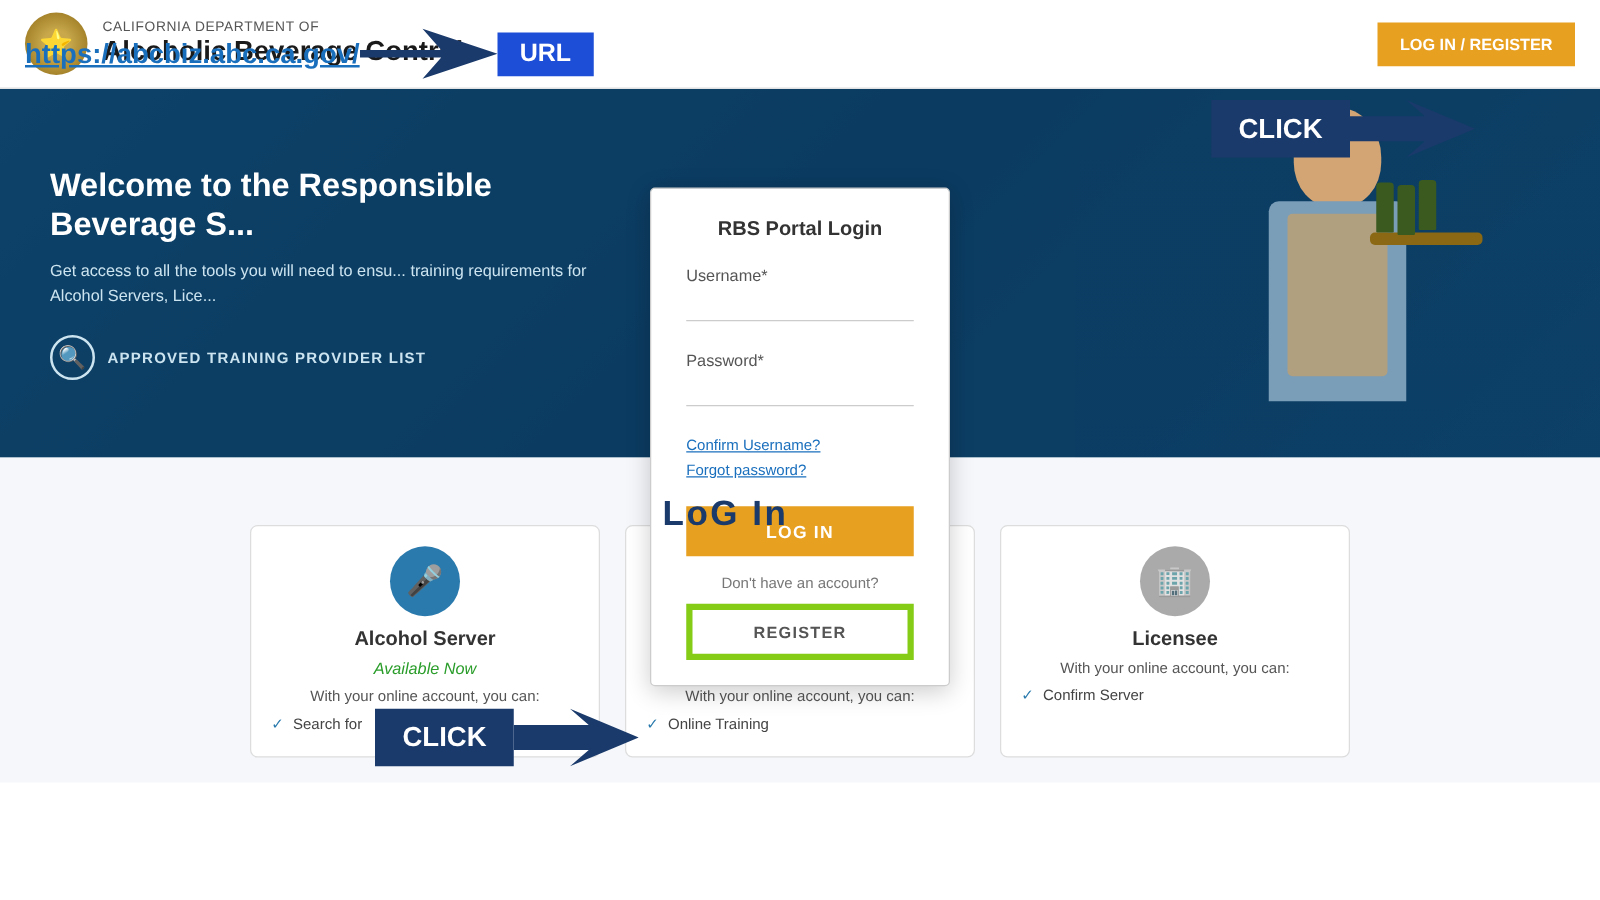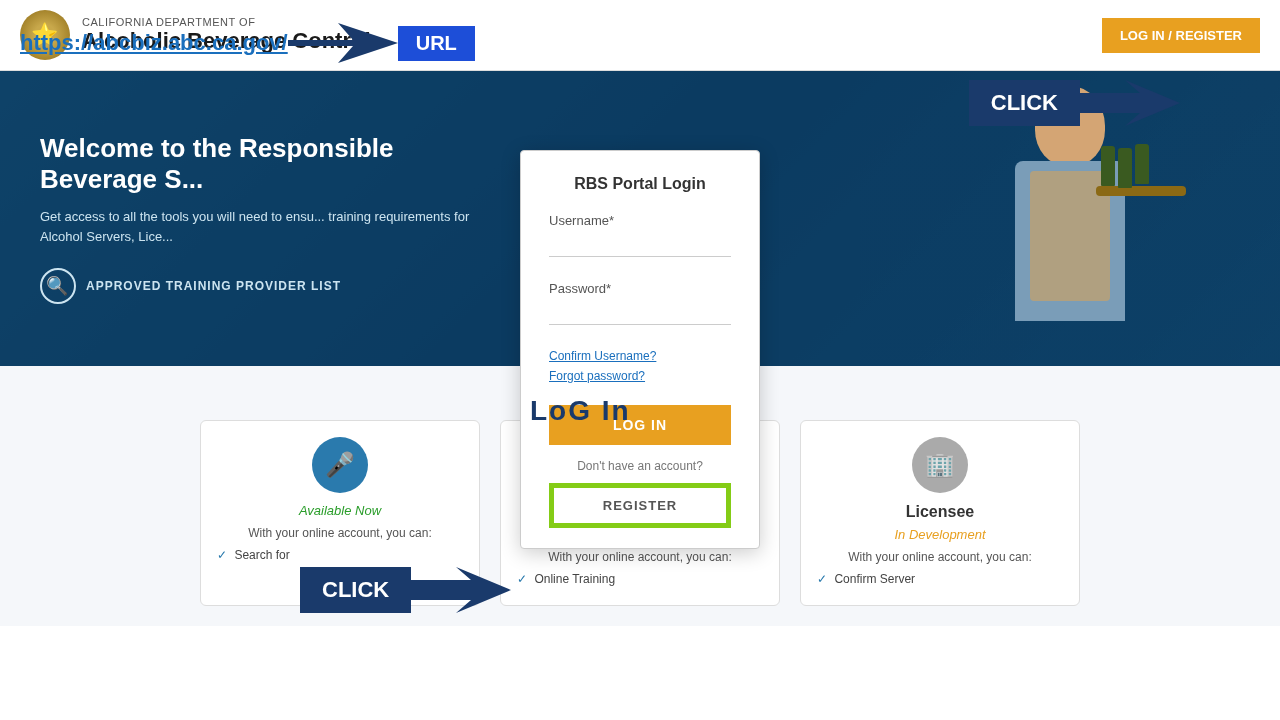--- a/index.html
+++ b/index.html
@@ -444,20 +444,21 @@
 </div>
 
 <div class="login-annotation">LoG In</div>
 
 <div class="cards-section">
   <div class="cards-subtitle">· Role</div>
   <div class="cards-row">
 
     <div class="card">
       <div class="card-icon">🎤</div>
+      <div class="card-title">Alcohol Server</div>
       <div class="card-status-green">Available Now</div>
       <div class="card-desc">With your online account, you can:</div>
       <div class="card-feature">
         <span class="check">✓</span>
         <span>Search for</span>
       </div>
     </div>
 
     <div class="card">
       <div class="card-icon">🏫</div>
@@ -466,21 +467,20 @@
       <div class="card-desc">With your online account, you can:</div>
       <div class="card-feature">
         <span class="check">✓</span>
         <span>Online Training</span>
       </div>
     </div>
 
     <div class="card">
       <div class="card-icon gray">🏢</div>
       <div class="card-title">Licensee</div>
-      <div class="card-status-orange">In Development</div>
       <div class="card-desc">With your online account, you can:</div>
       <div class="card-feature">
         <span class="check">✓</span>
         <span>Confirm Server</span>
       </div>
     </div>
 
   </div>
 </div>
 

